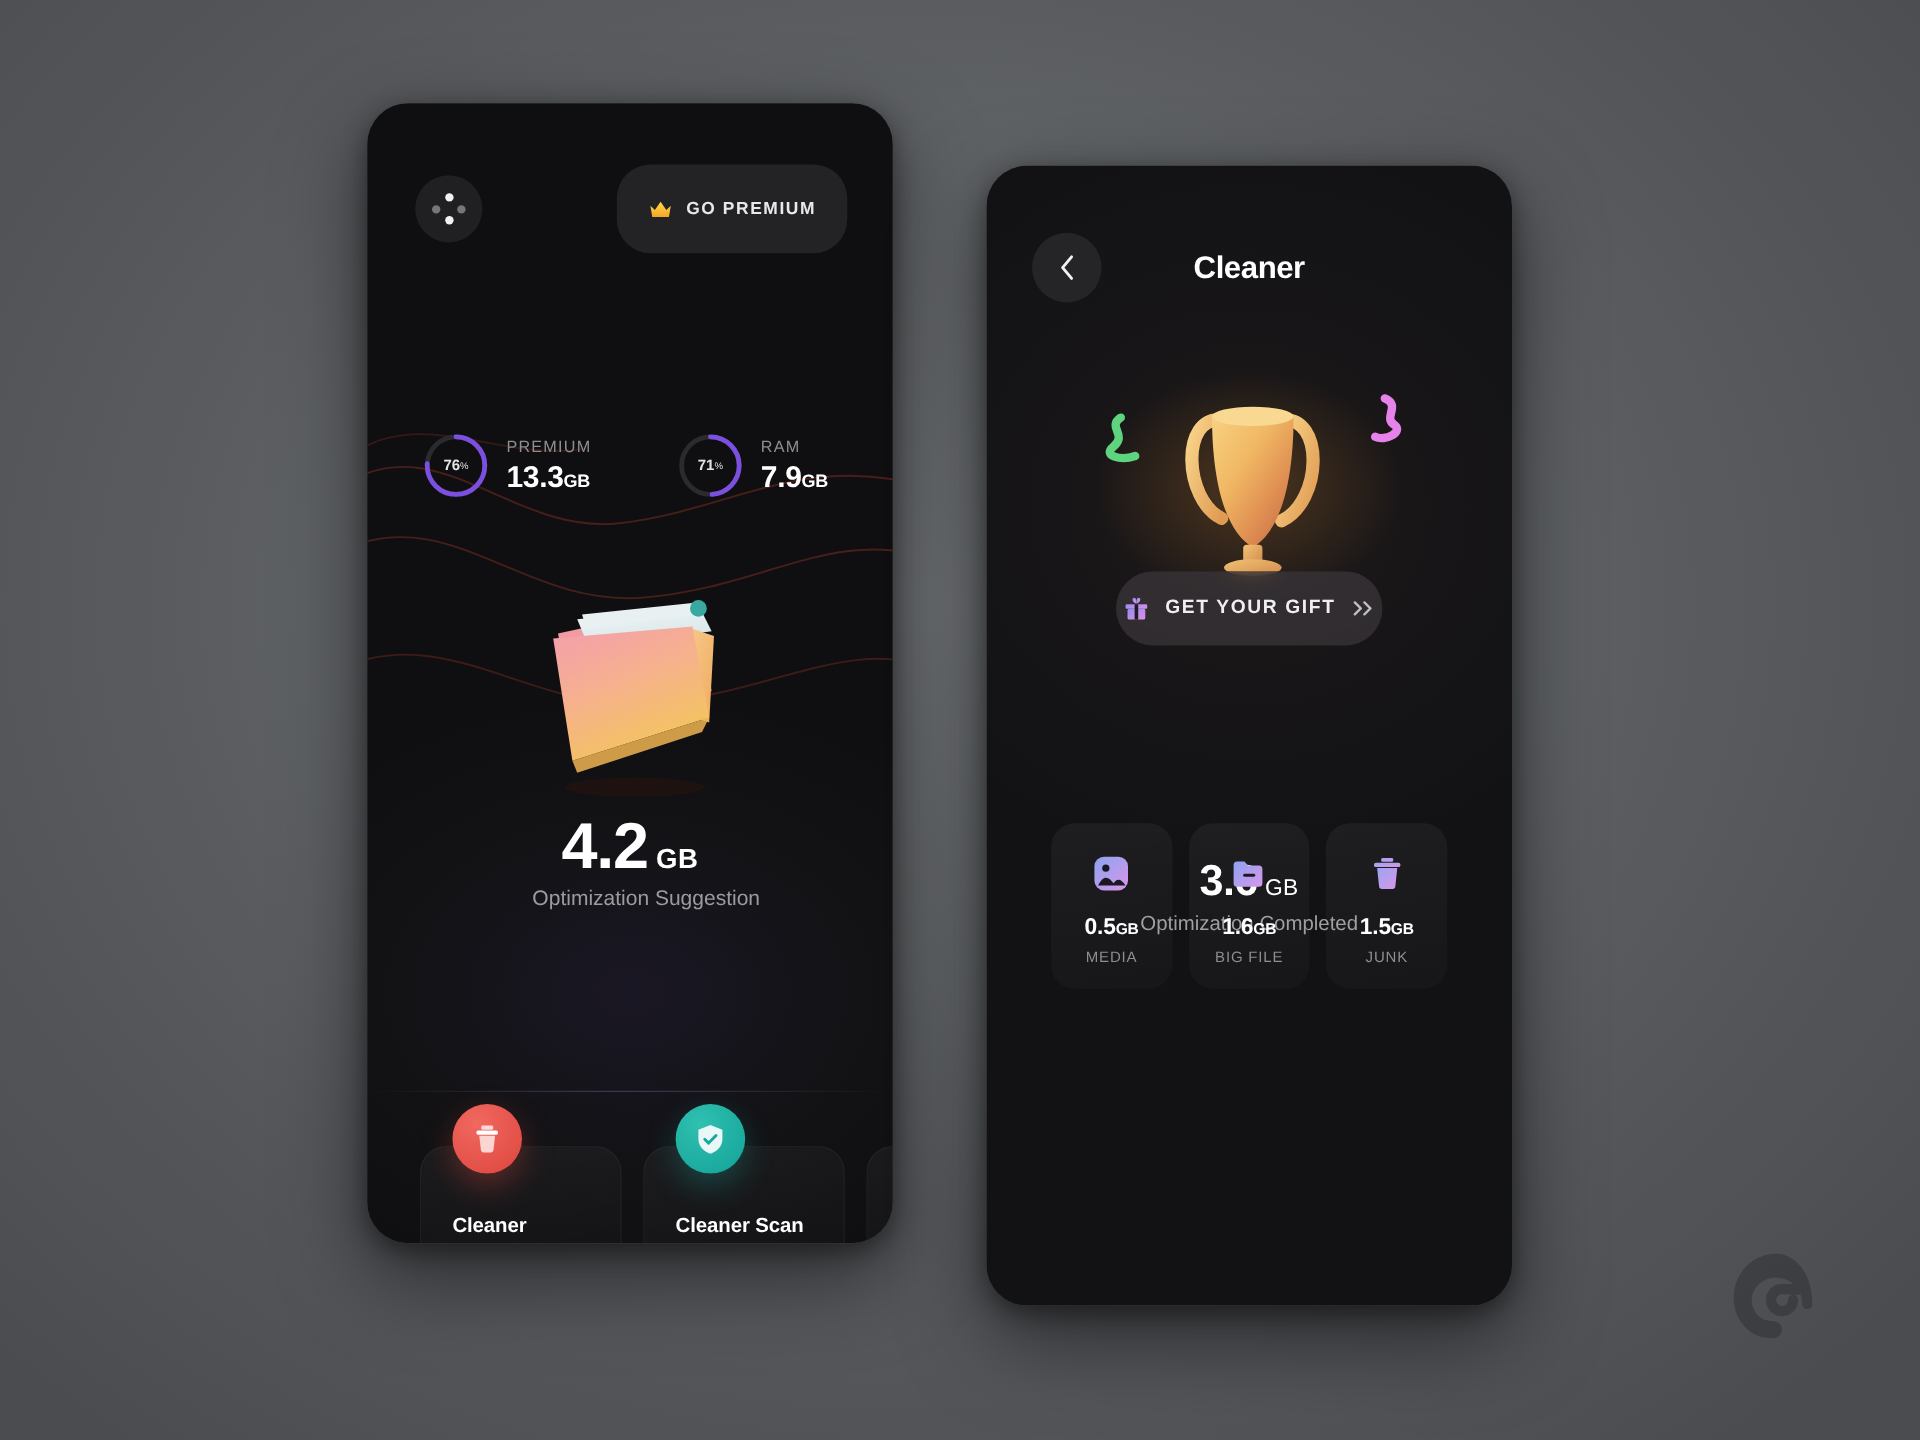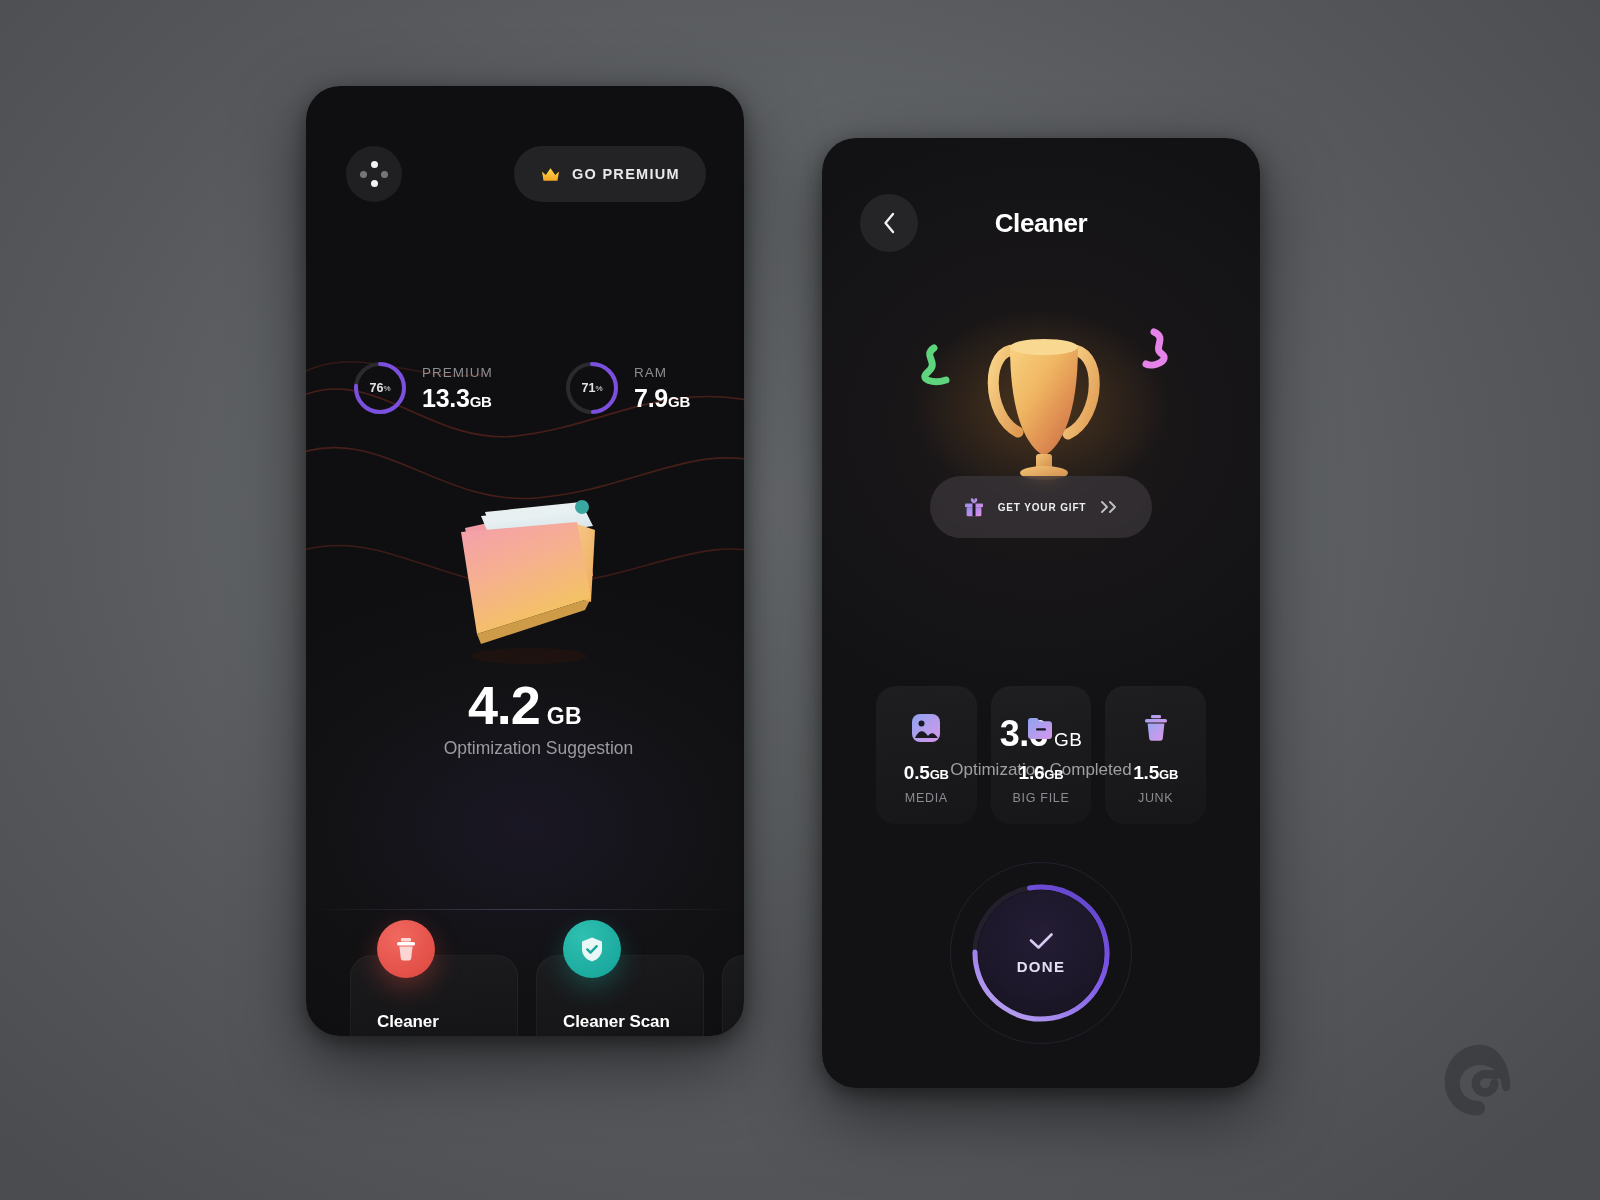--- a/index.html
+++ b/index.html
@@ -55,21 +55,21 @@
     display:flex; align-items:center; justify-content:center;
     position:relative;
   }
   .dot { position:absolute; width:7px; height:7px; border-radius:50%; }
   .dot.t { background:#f2f2f3; left:24.5px; top:15px; }
   .dot.b { background:#f2f2f3; left:24.5px; top:34px; }
   .dot.l { background:#75767a; left:14px; top:24.5px; }
   .dot.r { background:#75767a; left:35px; top:24.5px; }
 
   .premium-btn {
-    height:56px; padding:0 26px; border-radius:28px;
+    height:74px; padding:0 26px; border-radius:28px;
     background:#232326;
     display:flex; align-items:center; gap:11px;
   }
   .premium-btn .label {
     color:#e9e9ea; font-size:14.5px; font-weight:700; letter-spacing:.09em;
   }
   .crown { width:21px; height:17px; display:block; }
 
   .stats {
     position:absolute; left:46px; top:262px; right:40px; height:80px;
@@ -169,21 +169,21 @@
   }
 
   .gift-btn {
     position:absolute; left:50%; top:338px; transform:translateX(-50%);
     width:222px; height:62px; border-radius:31px;
     background:rgba(58,54,58,.72);
     display:flex; align-items:center; justify-content:center; gap:13px;
     backdrop-filter:blur(6px);
   }
   .gift-btn .gl {
-    color:#efefef; font-size:10px; font-weight:700; letter-spacing:.085em;
+    color:#efefef; font-size:16px; font-weight:700; letter-spacing:.085em;
   }
   .chev2 { display:block; opacity:.85; }
 
   .r-big {
     position:absolute; left:0; right:0; top:575px; text-align:center;
     color:#fff; font-size:36px; font-weight:700; letter-spacing:-.015em;
   }
   .r-big .u { font-size:19px; font-weight:500; margin-left:6px; letter-spacing:.02em; }
   .r-sub {
     position:absolute; left:0; right:0; top:622px; text-align:center;
@@ -480,33 +480,13 @@
           </defs>
         <rect x="11" y="3" width="10" height="3.2" rx="1.2" fill="url(#iconG3)"></rect>
         <rect x="5" y="7" width="22" height="3.6" rx="1.6" fill="url(#iconG3)"></rect>
         <path d="M7.6 11.4 h16.8 l-1.6 15.2 a2.4 2.4 0 0 1 -2.4 2.2 h-8.8 a2.4 2.4 0 0 1 -2.4 -2.2 Z" fill="url(#iconG3)"></path>
       </svg>
       <div class="cat-val"><span>1.5</span><span class="u">GB</span></div>
       <div class="cat-lbl">JUNK</div>
     </div>
   </div>
 
-  <div class="done-wrap">
-    <div class="done-halo"></div>
-    <svg class="ring" width="146" height="146" viewBox="0 0 146 146">
-      <defs>
-          <linearGradient id="doneG" x1="0" y1="0" x2="1" y2="1">
-        <stop offset="0%" stop-color="#c4b2f2"></stop>
-            <stop offset="55%" stop-color="#7f5ae8"></stop>
-            <stop offset="100%" stop-color="#5b3fc4"></stop>
-      </linearGradient>
-        </defs>
-      <circle cx="73" cy="73" r="66" fill="none" stroke="#231f2d" stroke-width="5"></circle>
-      <circle cx="73" cy="73" r="66" fill="none" stroke="url(#doneG)" stroke-width="5" stroke-linecap="round" stroke-dasharray="323 414"></circle>
-    </svg>
-    <div class="done-inner">
-      <svg width="30" height="20" viewBox="0 0 30 20">
-        <path d="M5 9.5 L12.5 16.5 L25.5 3.5" fill="none" stroke="#d7cdf3" stroke-width="2.6" stroke-linecap="round" stroke-linejoin="round"></path>
-      </svg>
-      <div class="dl">DONE</div>
-    </div>
-  </div>
 </div>
 
 </body></html>

